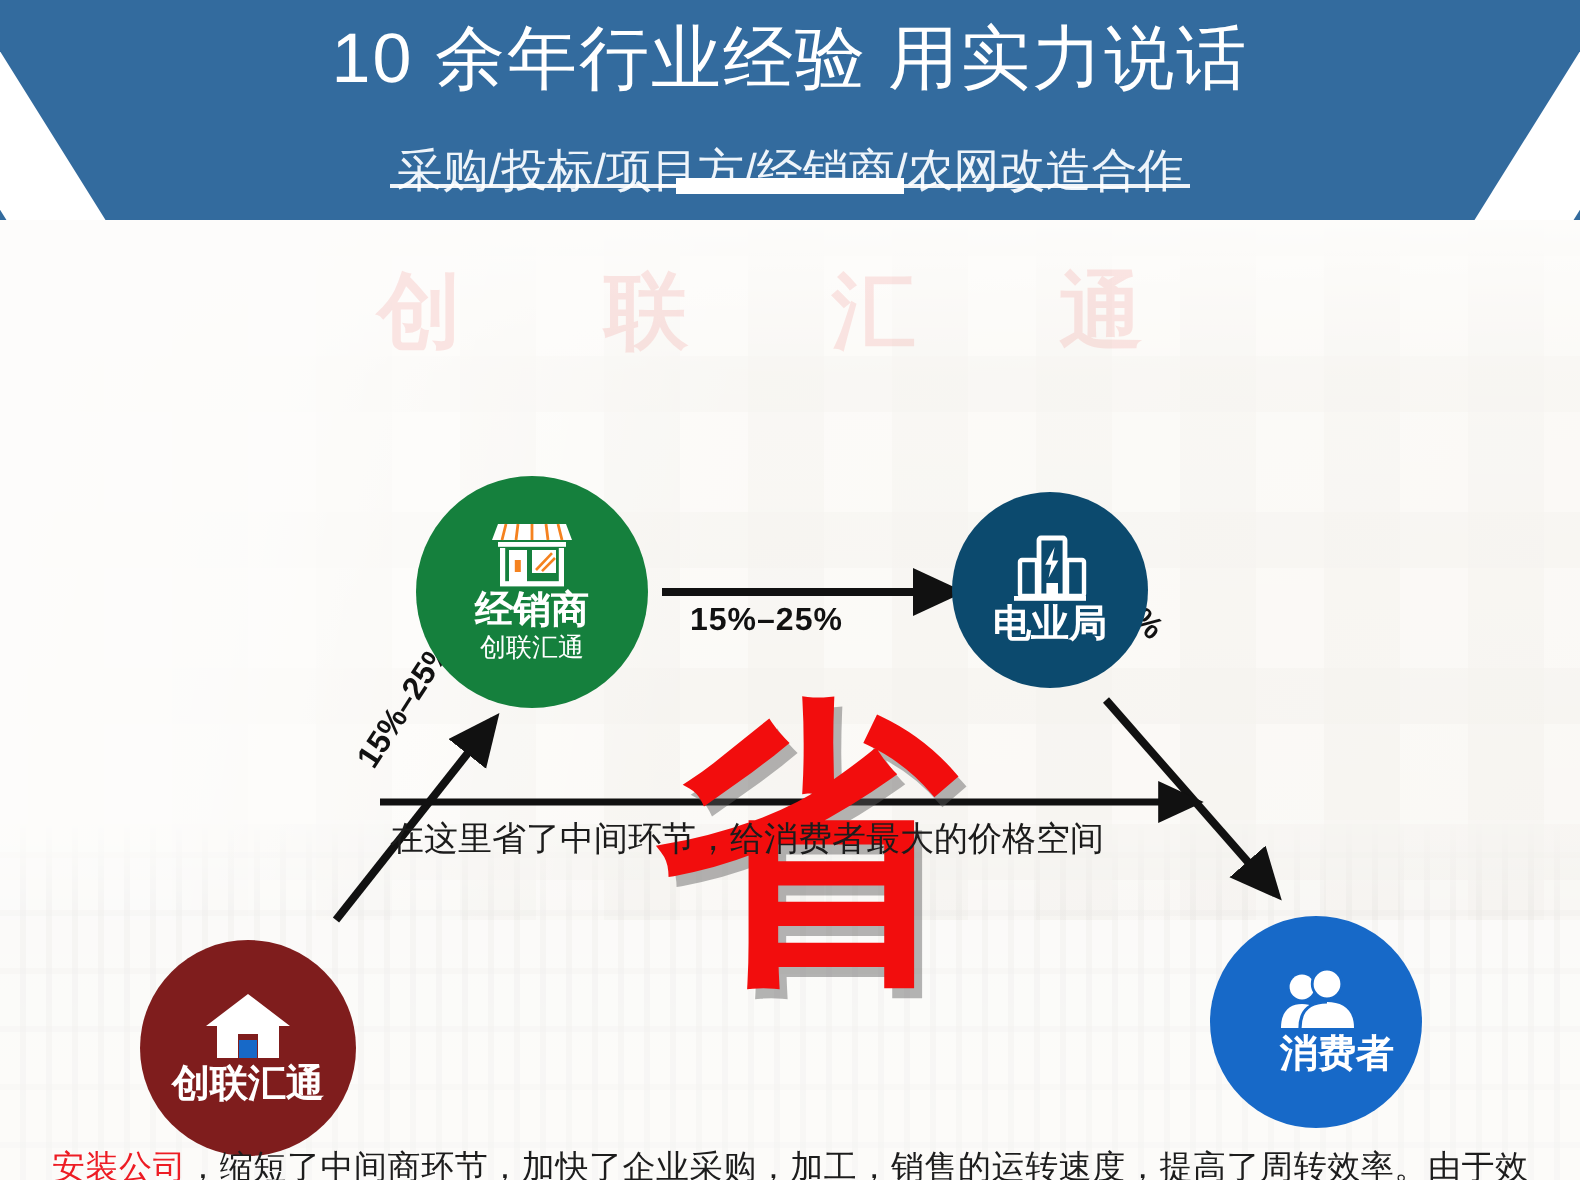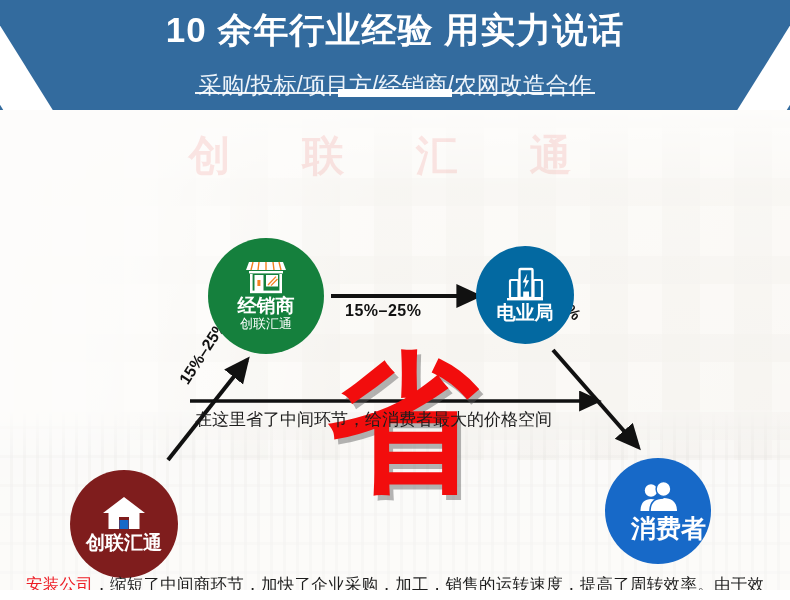--- a/index.html
+++ b/index.html
@@ -16,21 +16,21 @@
     background:#336b9e;overflow:hidden;
   }
   .chev{position:absolute;background:#ffffff;}
   .chev-l1{left:-78px;top:-30px;width:42px;height:200px;transform:rotate(-32deg);transform-origin:center;}
   .chev-l2{left:-18px;top:-30px;width:42px;height:200px;transform:rotate(-32deg);transform-origin:center;}
   .chev-r1{right:-78px;top:-30px;width:42px;height:200px;transform:rotate(32deg);transform-origin:center;}
   .chev-r2{right:-18px;top:-30px;width:42px;height:200px;transform:rotate(32deg);transform-origin:center;}
 
   .hdr-title{
     position:absolute;left:0;top:9px;width:790px;text-align:center;
-    color:#ffffff;font-size:35px;font-weight:bold;letter-spacing:1px;
+    color:#ffffff;font-size:35px;font-weight:normal;letter-spacing:1px;
     line-height:42px;white-space:nowrap;
   }
   .hdr-sub{
     position:absolute;left:0;top:55px;width:790px;text-align:center;
     color:#eef4fa;font-size:23px;font-weight:normal;line-height:28px;white-space:nowrap;margin-top:16px;
   }
   .hdr-rule{position:absolute;left:195px;top:91px;width:400px;height:4px;}
   .hdr-rule .bar{position:absolute;left:0;top:1px;width:400px;height:2px;background:#ffffff;opacity:.92;}
   .hdr-rule .knob{position:absolute;left:143px;top:-2px;width:114px;height:8px;background:#ffffff;}
 
@@ -67,28 +67,28 @@
   .node{position:absolute;border-radius:50%;display:flex;flex-direction:column;
         align-items:center;justify-content:center;color:#fff;text-align:center;}
   .node .ico{display:block;line-height:0;}
   .node .lab{font-weight:bold;line-height:1.05;}
   .node .sub{font-weight:normal;line-height:1.1;}
 
   .node-dealer{left:208px;top:128px;width:116px;height:116px;background:#15803d;}
   .node-dealer .lab{font-size:19px;margin-top:2px;}
   .node-dealer .sub{font-size:13px;margin-top:1px;}
 
-  .node-bureau{left:476px;top:136px;width:98px;height:98px;background:#0369a1;}
+  .node-bureau{left:476px;top:136px;width:98px;height:98px;background:#0c4a6e;}
   .node-bureau .lab{font-size:19px;margin-top:2px;}
 
   .node-factory{left:70px;top:360px;width:108px;height:108px;background:#7f1d1d;}
   .node-factory .lab{font-size:19px;margin-top:3px;}
 
   .node-consumer{left:605px;top:348px;width:106px;height:106px;background:#1769c8;}
-  .node-consumer .lab{font-size:25px;margin-top:2px;margin-left:21px;}
+  .node-consumer .lab{font-size:19px;margin-top:2px;margin-left:21px;}
 
   
   .bigchar{
     position:absolute;left:318px;top:238px;width:170px;text-align:center;
     font-size:150px;line-height:150px;font-weight:bold;color:#f20d0d;
     text-shadow:4px 5px 0 rgba(90,90,90,.45);
     font-family:"DejaVu Sans","Liberation Sans",sans-serif;
   }
 
   

